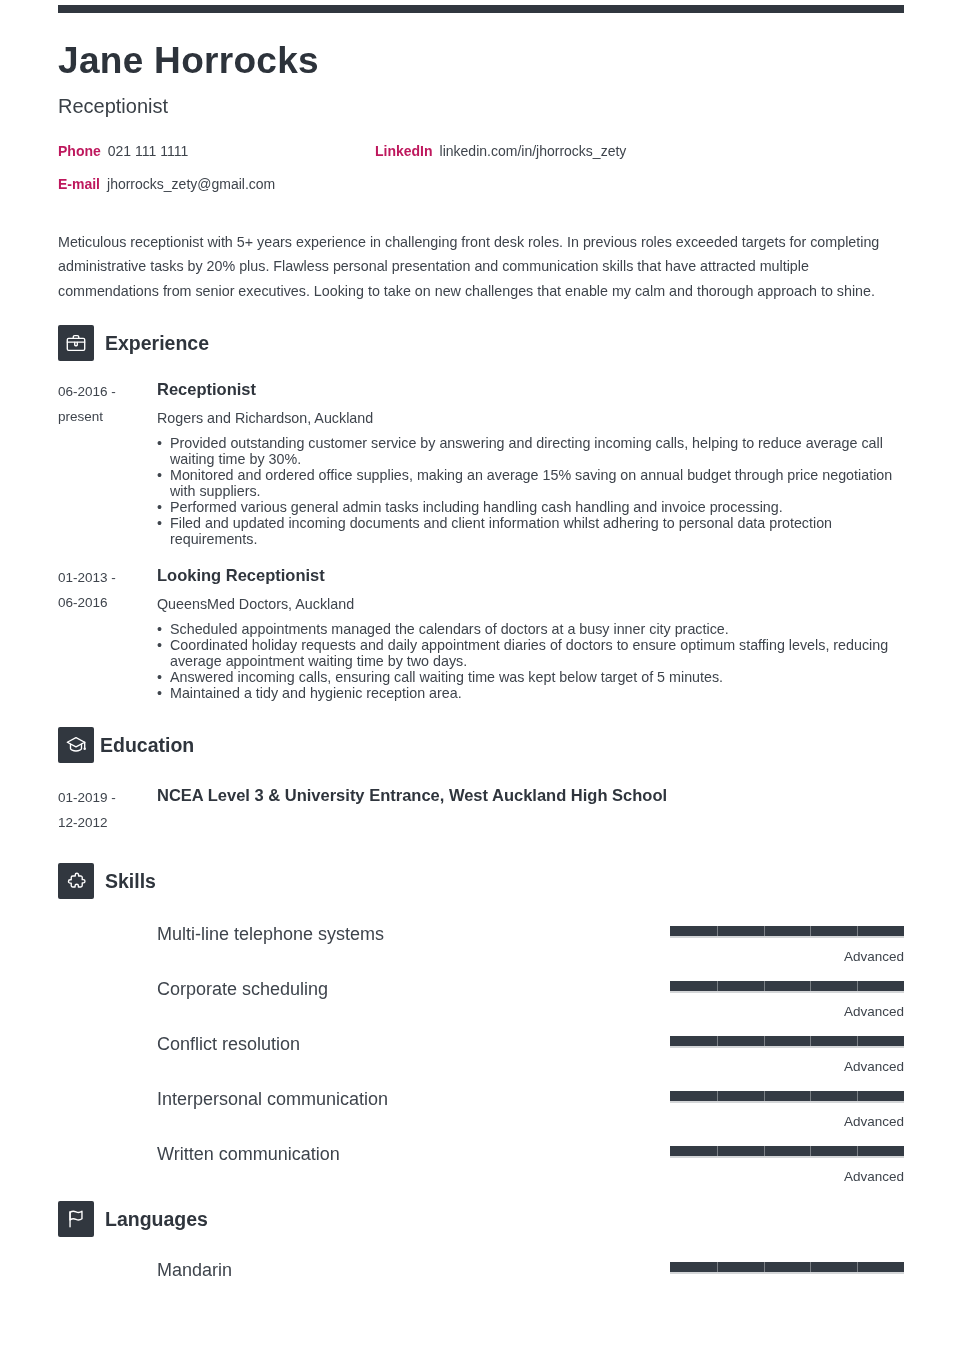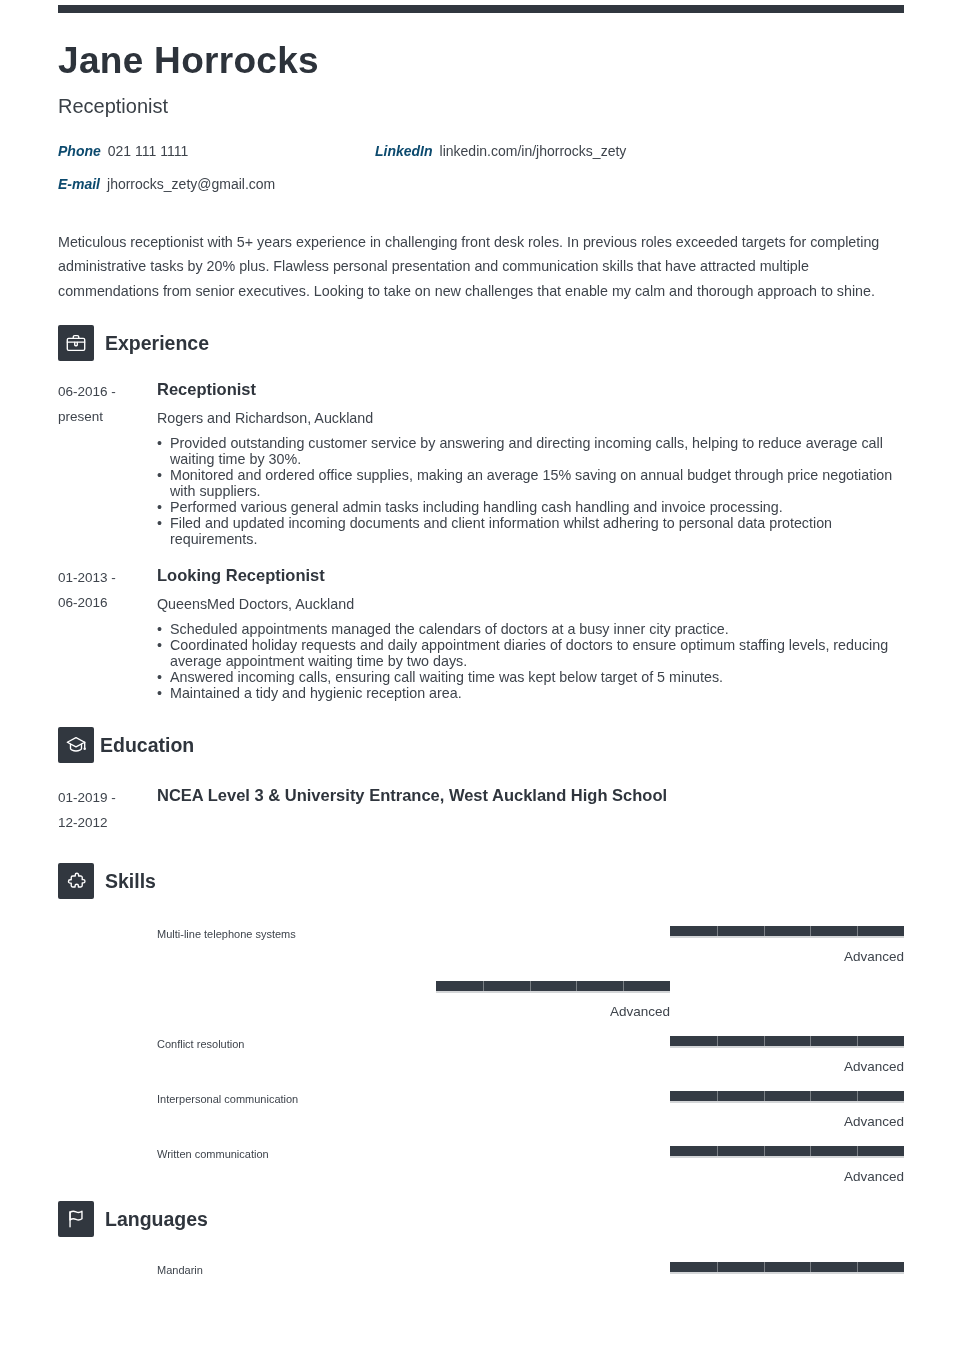--- a/index.html
+++ b/index.html
@@ -15,21 +15,21 @@
   .name{
     margin:28px 0 0 0;font-size:37px;font-weight:700;color:#2d333b;
     line-height:40px;letter-spacing:.3px;
   }
   .job-title{margin:13px 0 0 0;font-size:20px;font-weight:400;color:#3a4047;line-height:24px;}
 
   .contact{
     margin-top:25px;display:grid;grid-template-columns:317px 1fr;
     row-gap:17px;font-size:14px;line-height:16px;
   }
-  .contact .label{font-weight:700;color:#0c4a6e;margin-right:7px;font-style:italic;}
+  .contact .label{font-weight:700;color:#be185d;margin-right:7px;}
   .contact .value{color:#3e444c;}
 
   .summary{margin-top:38px;font-size:14.3px;line-height:24.4px;color:#3e444c;}
 
   .section-header{display:flex;align-items:center;gap:11px;margin-top:22px;}
   .icon-box{
     width:36px;height:36px;background:#31373f;border-radius:2px;
     display:flex;align-items:center;justify-content:center;flex:0 0 auto;
   }
   .icon-box svg{width:22px;height:22px;stroke:#ffffff;fill:none;stroke-width:1.5;stroke-linecap:round;stroke-linejoin:round;}
@@ -41,21 +41,21 @@
   .entry-title{font-size:16.5px;font-weight:700;color:#2f353d;line-height:21px;padding-top:2px;}
   .entry-company{font-size:14.3px;color:#3e444c;margin-top:9px;line-height:18px;}
   .bullets{margin:8px 0 0 0;padding:0;list-style:none;font-size:14.3px;line-height:16px;color:#3e444c;}
   .bullets li{position:relative;padding-left:13px;}
   .bullets li::before{content:"\2022";position:absolute;left:0;top:0;color:#3e444c;}
 
   .edu-entry{margin-top:20px;margin-bottom:4px;}
 
   .rated-list{margin-top:27px;padding-left:99px;}
   .rated-row{display:grid;grid-template-columns:1fr 234px;margin-bottom:16px;}
-  .rated-name{font-size:11px;color:#3e444c;line-height:16px;padding-top:0;}
+  .rated-name{font-size:18px;color:#3e444c;line-height:16px;padding-top:0;}
   .bar-block{display:flex;flex-direction:column;align-items:flex-end;}
   .bar{
     position:relative;width:234px;height:10px;background:#343b44;
     border-bottom:2px solid #d4d6d8;
   }
   .bar .sep{position:absolute;top:0;bottom:0;width:1px;background:rgba(255,255,255,.35);}
   .rated-level{margin-top:11px;font-size:13.5px;color:#3e444c;line-height:16px;text-align:right;}
 </style>
 </head>
 <body>
@@ -165,20 +165,21 @@
         <div class="bar">
             <i class="sep" style="left:20%"></i>
             <i class="sep" style="left:40%"></i>
             <i class="sep" style="left:60%"></i>
             <i class="sep" style="left:80%"></i>
           </div>
         <div class="rated-level">Advanced</div>
       </div>
     </div>
     <div class="rated-row">
+      <div class="rated-name">Corporate scheduling</div>
       <div class="bar-block">
         <div class="bar">
             <i class="sep" style="left:20%"></i>
             <i class="sep" style="left:40%"></i>
             <i class="sep" style="left:60%"></i>
             <i class="sep" style="left:80%"></i>
           </div>
         <div class="rated-level">Advanced</div>
       </div>
     </div>

